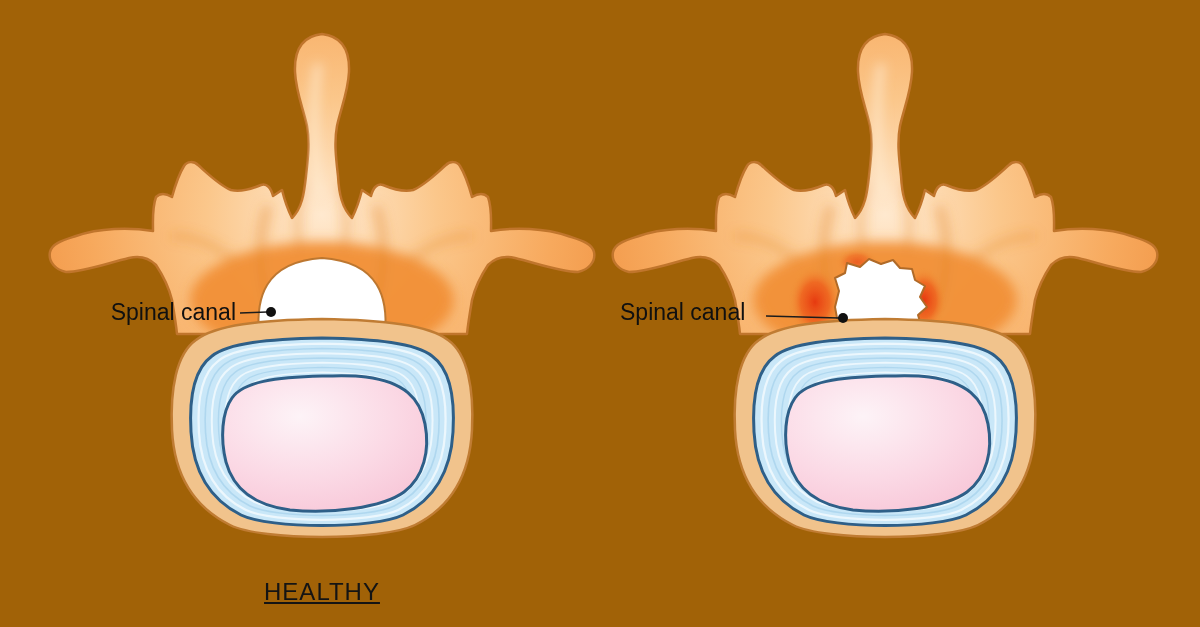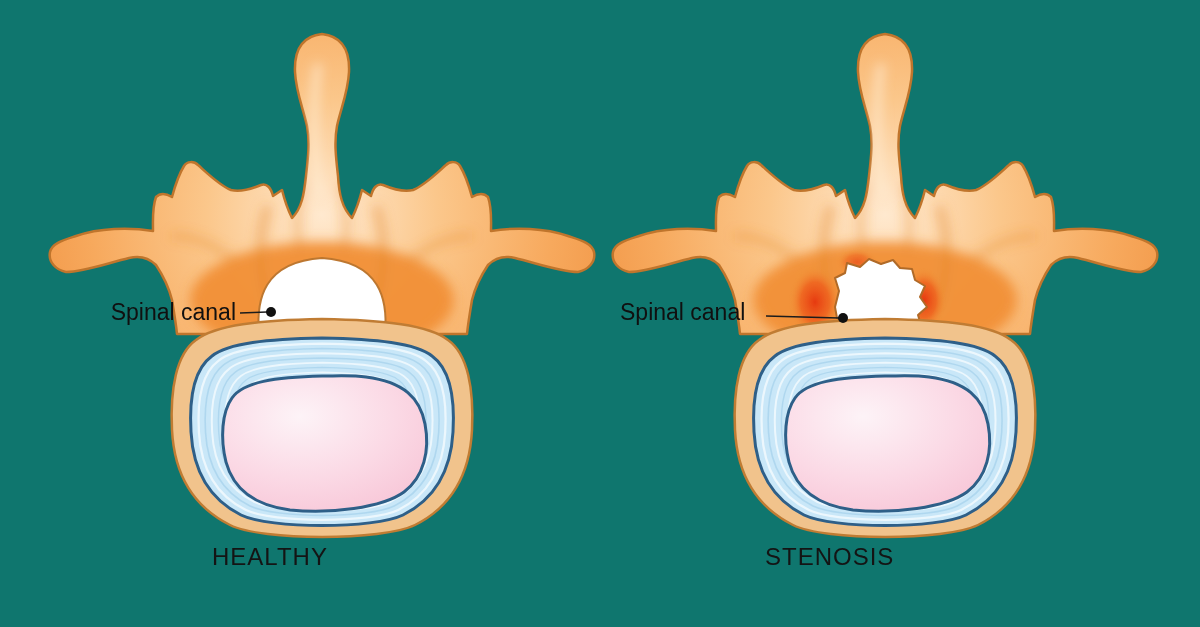--- a/index.html
+++ b/index.html
@@ -1,27 +1,27 @@
 <!DOCTYPE html>
 <html><head>
 <meta charset="utf-8">
 <style>
   html,body{margin:0;padding:0;background:#ffffff;}
   .stage{
-    position:relative;width:1200px;height:627px;background:#0f766e;overflow:hidden;
+    position:relative;width:1200px;height:627px;background:#a16207;overflow:hidden;
     font-family:"Liberation Sans","DejaVu Sans",sans-serif;
   }
   .stage svg{position:absolute;left:0;top:0;}
   .anno{position:absolute;color:#101010;}
   .canal-label{font-size:23px;line-height:25px;}
   .canal-label.left{left:40px;top:300px;width:196px;text-align:right;}
   .canal-label.right{left:620px;top:300px;width:180px;text-align:left;}
   .caption{
-    position:absolute;top:543px;width:220px;text-align:left;
-    font-size:24px;letter-spacing:1px;color:#141414;
+    position:absolute;top:578px;width:220px;text-align:center;
+    font-size:24px;letter-spacing:1px;color:#141414;text-decoration:underline;
   }
   .caption.healthy{left:212px;}
   .caption.stenosis{left:765px;}
 </style>
 </head>
 <body>
 
 <div class="stage">
 
   <svg width="1200" height="627" viewBox="0 0 1200 627">
@@ -152,15 +152,14 @@
 
   <div class="anno canal-label left">
     <div>Spinal canal</div>
   </div>
 
   <div class="anno canal-label right">
     <div>Spinal canal</div>
   </div>
 
   <div class="caption healthy">HEALTHY</div>
-  <div class="caption stenosis">STENOSIS</div>
 
 </div>
 
 </body></html>

